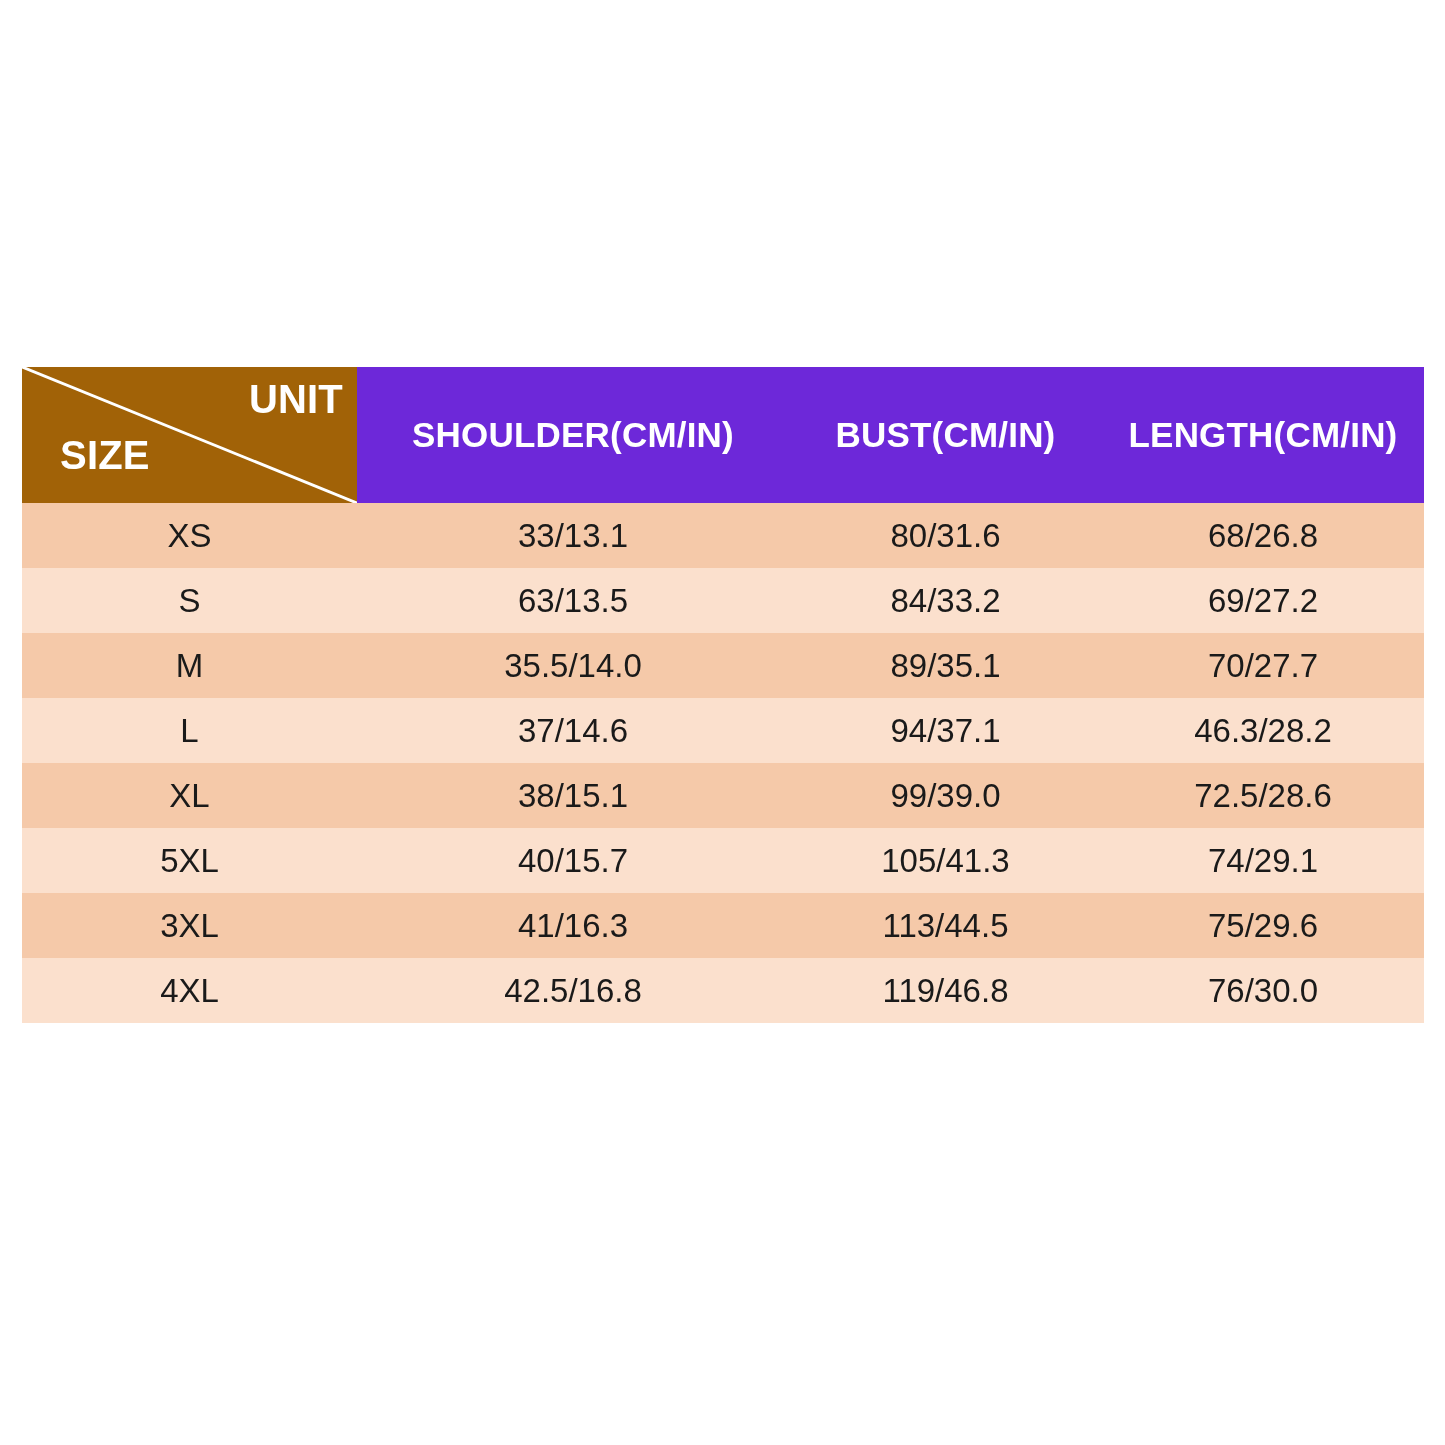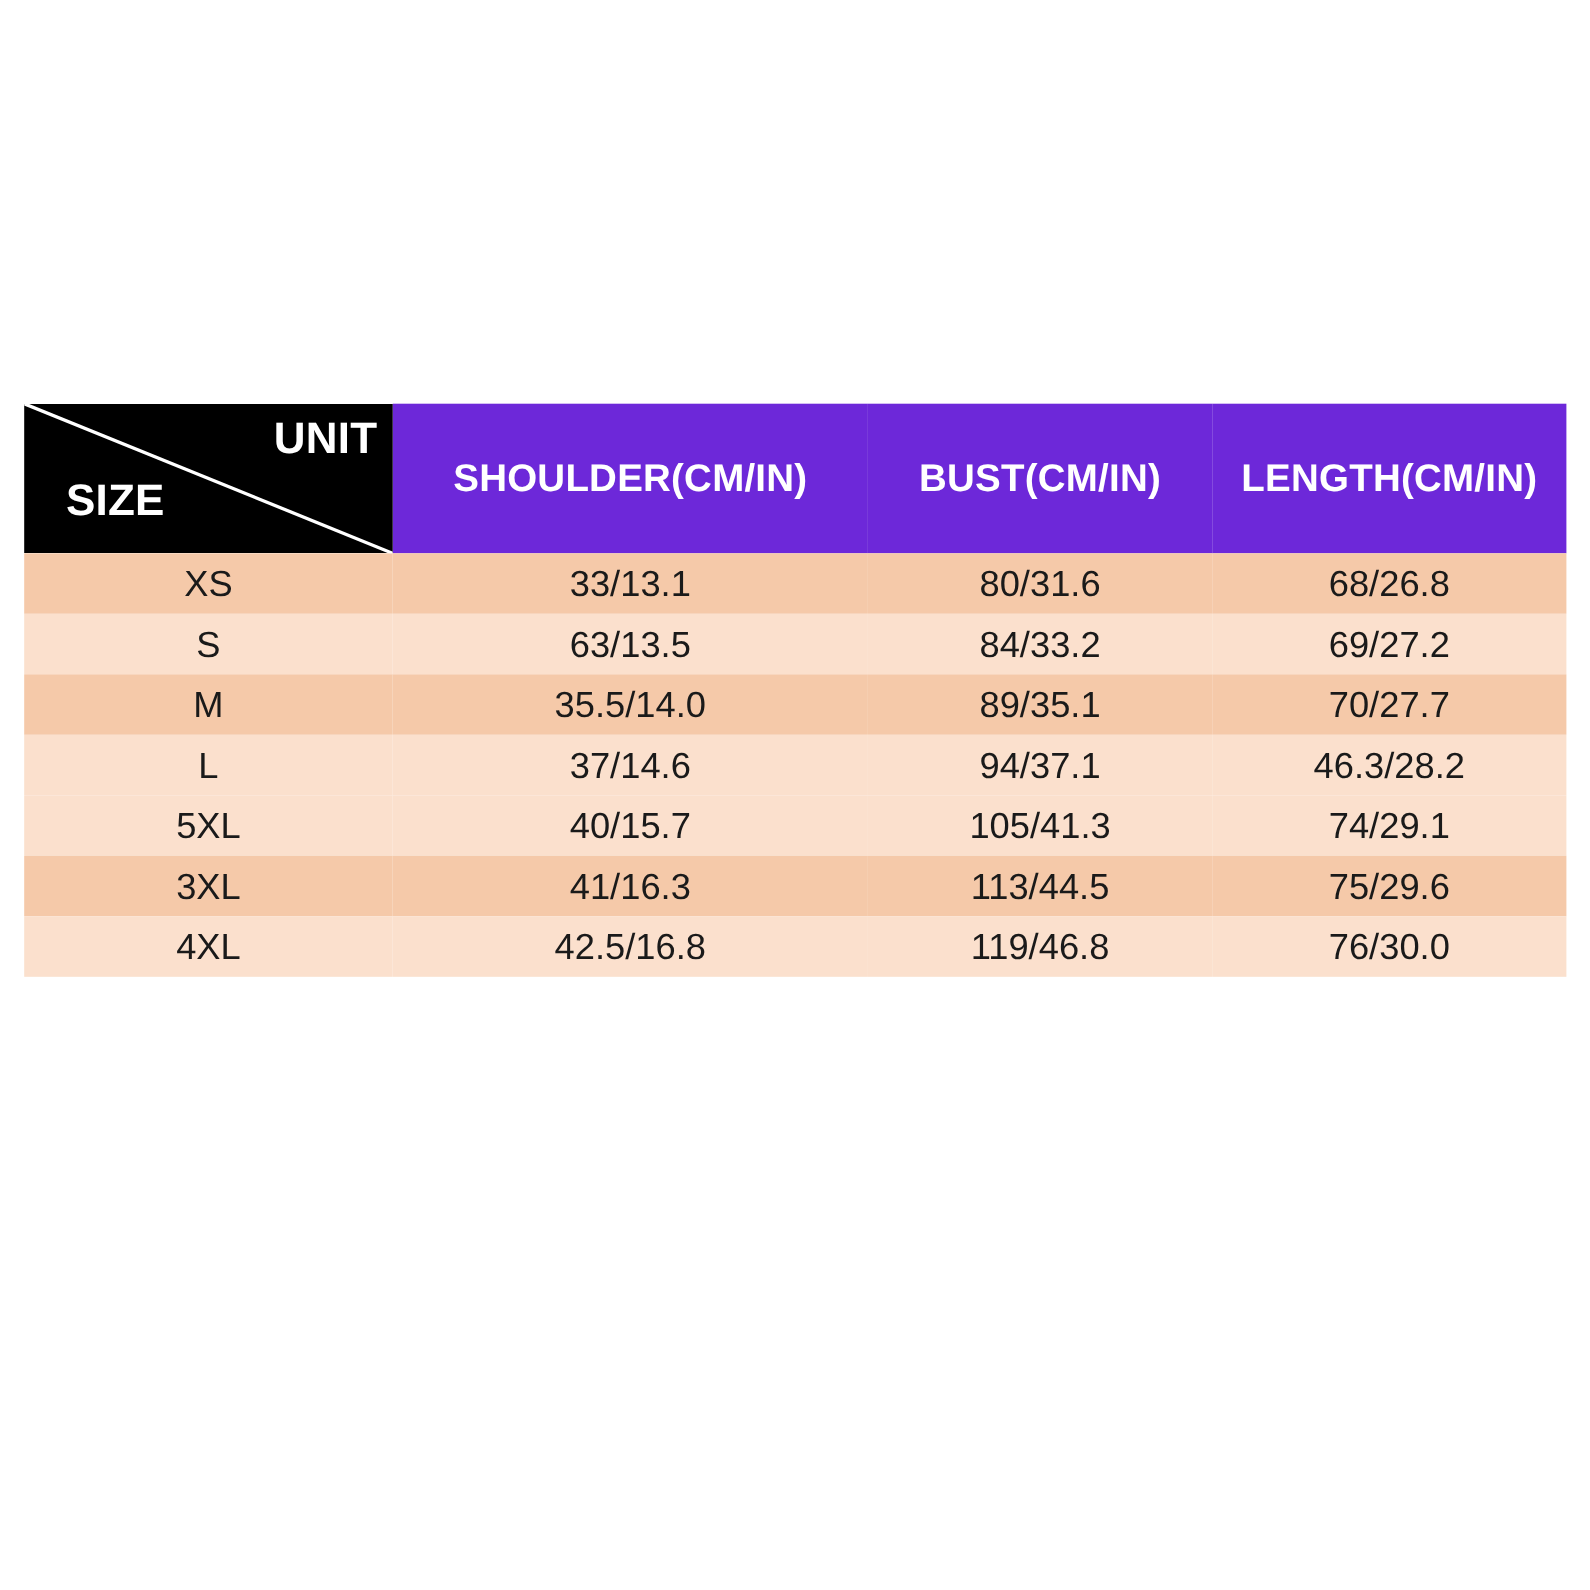--- a/index.html
+++ b/index.html
@@ -42,21 +42,21 @@
     height: 136px;
     vertical-align: middle;
     text-align: center;
     padding: 0 6px;
     border: 0;
     letter-spacing: 0.2px;
   }
   th.corner-cell {
     position: relative;
     padding: 0;
-    background: #000000;
+    background: #a16207;
   }
   th.corner-cell .diag {
     position: absolute;
     inset: 0;
   }
   th.corner-cell .unit-label {
     position: absolute;
     right: 14px;
     top: 12px;
     font-size: 40px;
@@ -67,21 +67,21 @@
   th.corner-cell .size-label {
     position: absolute;
     left: 38px;
     bottom: 28px;
     font-size: 40px;
     font-weight: bold;
     color: #ffffff;
     line-height: 1;
   }
   tbody td {
-    height: 55px;
+    height: 65px;
     text-align: center;
     vertical-align: middle;
     font-size: 33px;
     color: #1a1a1a;
     border: 0;
     padding: 0 4px;
   }
   tbody tr.odd td { background: #f5c9a9; }
   tbody tr.even td { background: #fbe0cd; }
   tbody td.size-col { font-size: 33px; }
@@ -130,20 +130,26 @@
           <td>35.5/14.0</td>
           <td>89/35.1</td>
           <td>70/27.7</td>
         </tr>
         <tr class="even">
           <td class="size-col">L</td>
           <td>37/14.6</td>
           <td>94/37.1</td>
           <td>46.3/28.2</td>
         </tr>
+        <tr class="odd">
+          <td class="size-col">XL</td>
+          <td>38/15.1</td>
+          <td>99/39.0</td>
+          <td>72.5/28.6</td>
+        </tr>
         <tr class="even">
           <td class="size-col">5XL</td>
           <td>40/15.7</td>
           <td>105/41.3</td>
           <td>74/29.1</td>
         </tr>
         <tr class="odd">
           <td class="size-col">3XL</td>
           <td>41/16.3</td>
           <td>113/44.5</td>

